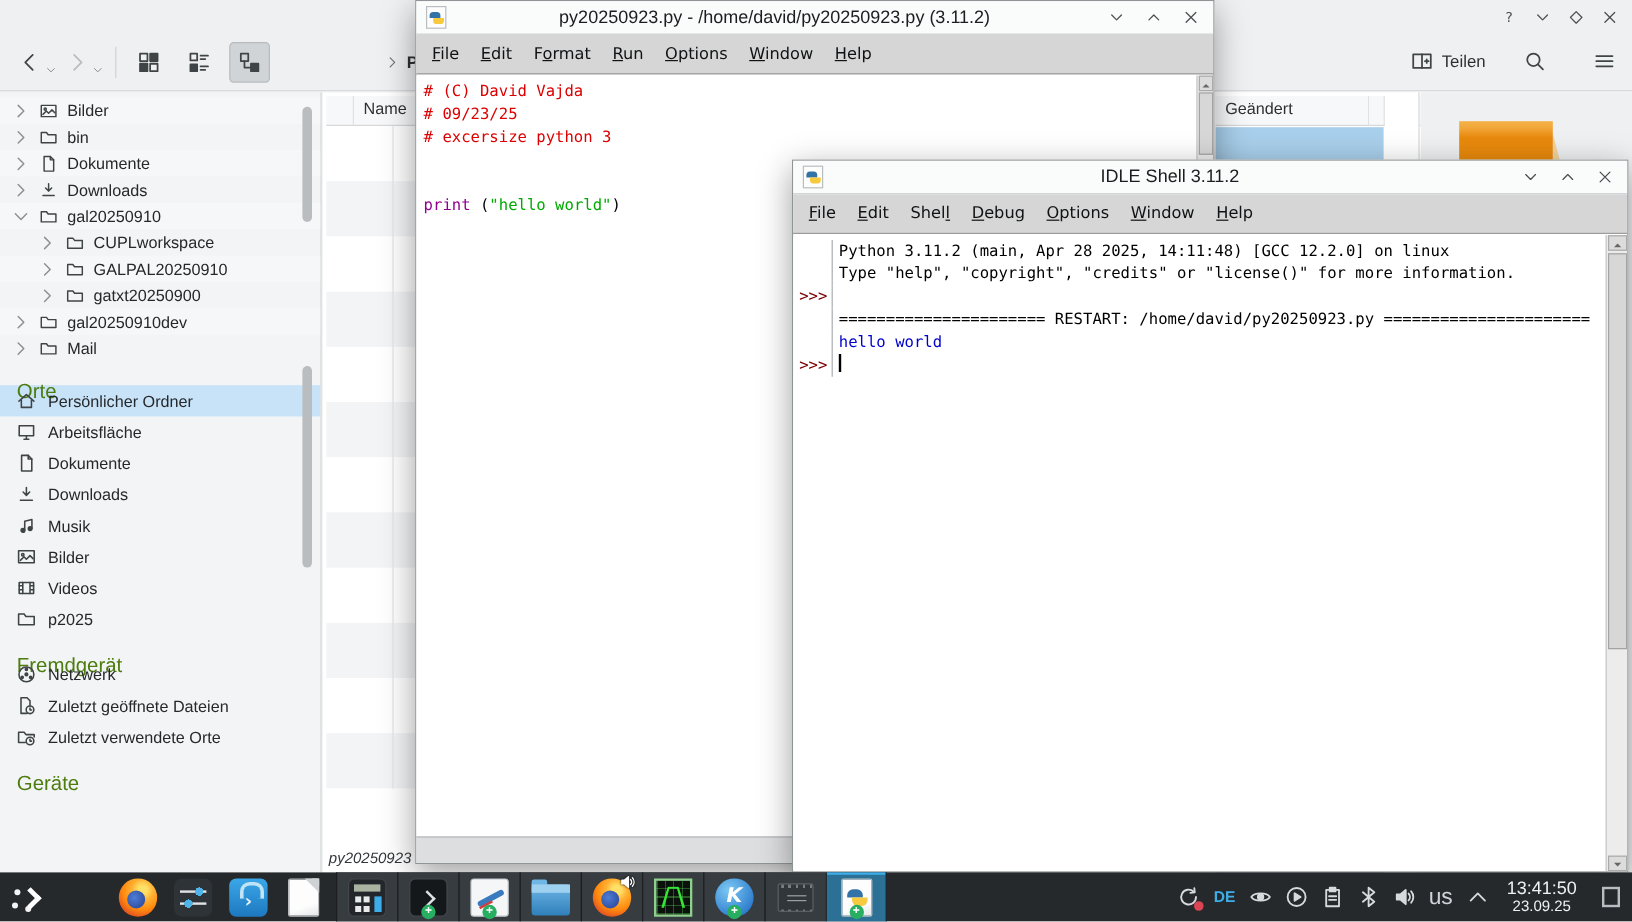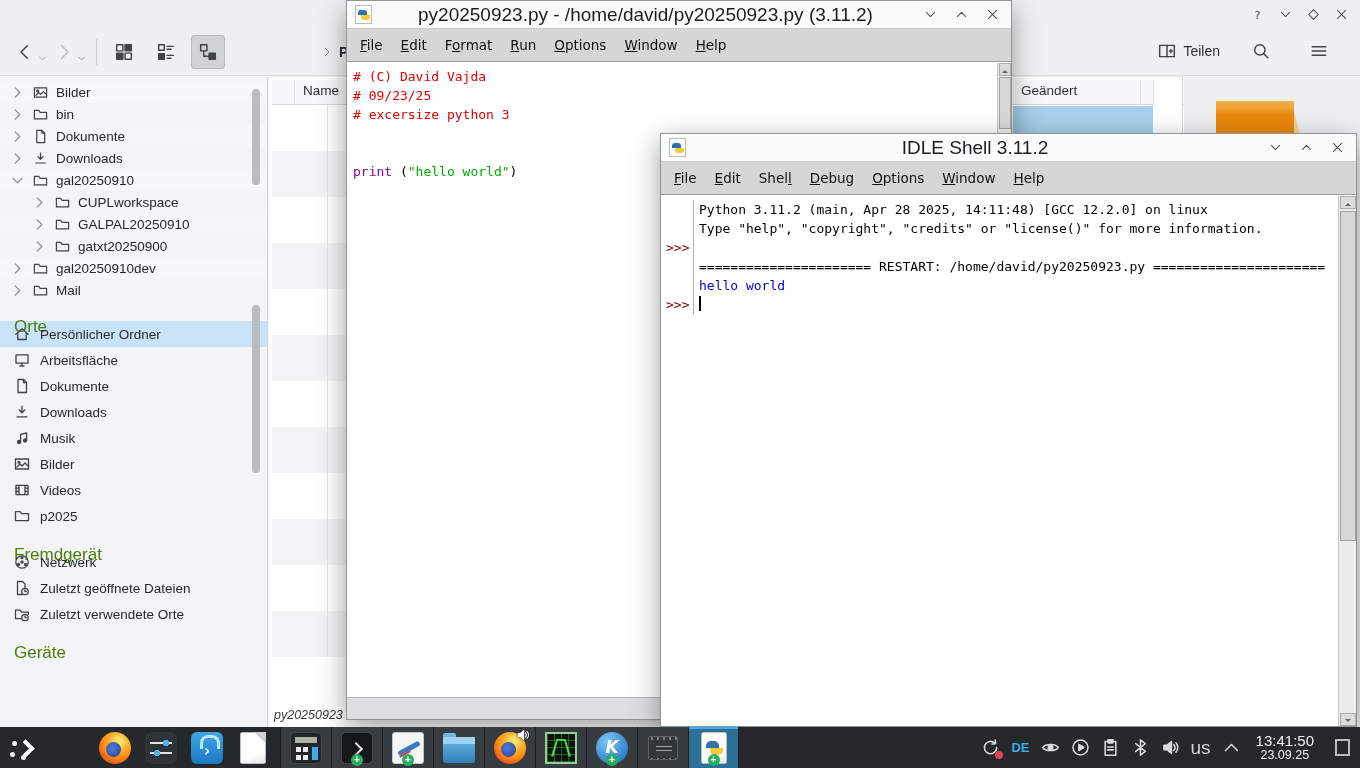--- a/index.html
+++ b/index.html
@@ -17,21 +17,21 @@
   #d-titlebar { position:absolute; top:0; left:0; right:0; height:28px; display:flex; align-items:center; justify-content:flex-end; padding-right:8px; gap:6px; }
   #d-toolbar { position:absolute; top:28px; left:0; right:0; height:48px; display:flex; align-items:center; border-bottom:1px solid #d9dbdd; }
   .tb-btn { display:inline-flex; align-items:center; justify-content:center; width:34px; height:34px; border-radius:4px; color:#3f4447; }
   .tb-btn .ic { width:18px; height:18px; color:inherit; }
   .tb-btn.disabled { color:#b9bdc0; }
   .tb-btn.selected { background:#d0d4d7; box-shadow:inset 0 0 0 1px #b7bbbe; }
   .tb-caret { width:9px; height:9px; color:#7a7f83; margin-left:-4px; margin-top:14px; }
   .tb-sep { width:1px; height:26px; background:#cfd2d4; margin:0 10px; }
   #d-breadcrumb { display:flex; align-items:center; gap:6px; margin-left:96px; font-size:14px; font-weight:bold; color:#2e3134; white-space:nowrap; overflow:hidden; }
   #d-breadcrumb .ic { width:12px; height:12px; color:#6e7377; }
-  #d-toolbar-right { position:absolute; right:24px; top:34px; display:flex; align-items:center; gap:24px; }
+  #d-toolbar-right { position:absolute; right:6px; top:34px; display:flex; align-items:center; gap:24px; }
   #share-btn { display:flex; align-items:center; gap:7px; font-size:14px; color:#2e3134; }
   #share-btn .ic { width:18px; height:18px; }
 
   
   #sidebar { position:absolute; top:77px; left:0; width:268px; bottom:0; background:#f2f4f5; border-right:1px solid #d5d8da; overflow:hidden; }
   .tree-row { display:flex; align-items:center; height:22px; font-size:13.5px; color:#26292c; }
   .tree-row:nth-child(odd) { background:#f6f7f8; }
   .tree-row .chev { width:12px; height:12px; color:#8a9093; margin-right:4px; flex:none; }
   .tree-row .ic { width:15px; height:15px; margin-right:8px; }
   .sec-header { height:20px; padding:16px 14px 2px 14px; font-size:17px; color:#4d7c0f; }
@@ -59,21 +59,21 @@
   #info-panel { position:absolute; left:172px; top:0; right:0; height:100%; background:#eff0f1; }
   #preview-icon { position:absolute; left:32px; top:24px; width:78px; height:110px; background:linear-gradient(180deg,#f4b24a 0,#f2a537 6px,var(--orange) 14px); }
   #preview-fold { position:absolute; left:110px; top:34px; width:26px; height:100px; background:#f2d49b; clip-path:polygon(0 0,100% 100%,0 100%); }
 
   
   .window { position:absolute; background:#fff; border:1px solid #8f9496; box-shadow:0 8px 26px rgba(0,0,0,.38); }
   .titlebar { height:28px; background:#fafbfb; border-bottom:1px solid #c9cccd; display:flex; align-items:center; padding:0 8px; }
   .titlebar .app-ic { width:17px; height:19px; position:relative; background:#fdfdfd; border:1px solid #b9bdc0; flex:none; }
   .titlebar .app-ic::before { content:""; position:absolute; left:2px; top:4px; width:9px; height:5px; background:#3372a6; border-radius:3px 3px 0 0; }
   .titlebar .app-ic::after { content:""; position:absolute; left:5px; top:9px; width:9px; height:5px; background:#f7c93e; border-radius:0 0 3px 3px; }
-  .titlebar .t-title { flex:1; text-align:center; font-size:19px; color:#1b1e20; }
+  .titlebar .t-title { flex:1; text-align:center; font-size:15px; color:#1b1e20; }
   .titlebar .t-btns { display:flex; gap:9px; }
   .menubar { height:33px; background:#d6d6d6; border-bottom:1px solid #9c9c9c; display:flex; align-items:center; padding-left:4px; font-family:"DejaVu Sans",sans-serif; }
   .menu-item { font-size:13.5px; color:#101214; padding:0 9px; }
   .menu-item .u { text-decoration:underline; }
   .statusbar { position:absolute; left:0; right:0; bottom:0; height:22px; background:#dddedf; border-top:1px solid #b4b7b9; }
 
   #editor { left:346px; top:0; width:666px; height:720px; z-index:10; }
   #edit-area { position:absolute; top:62px; left:0; right:14px; bottom:22px; background:#fff; overflow:hidden; padding:4px 0 0 6px; font:13px/19px "DejaVu Sans Mono",monospace; white-space:pre; }
   .c-comment { color:var(--comment); }
   .c-kw { color:var(--kw); }

